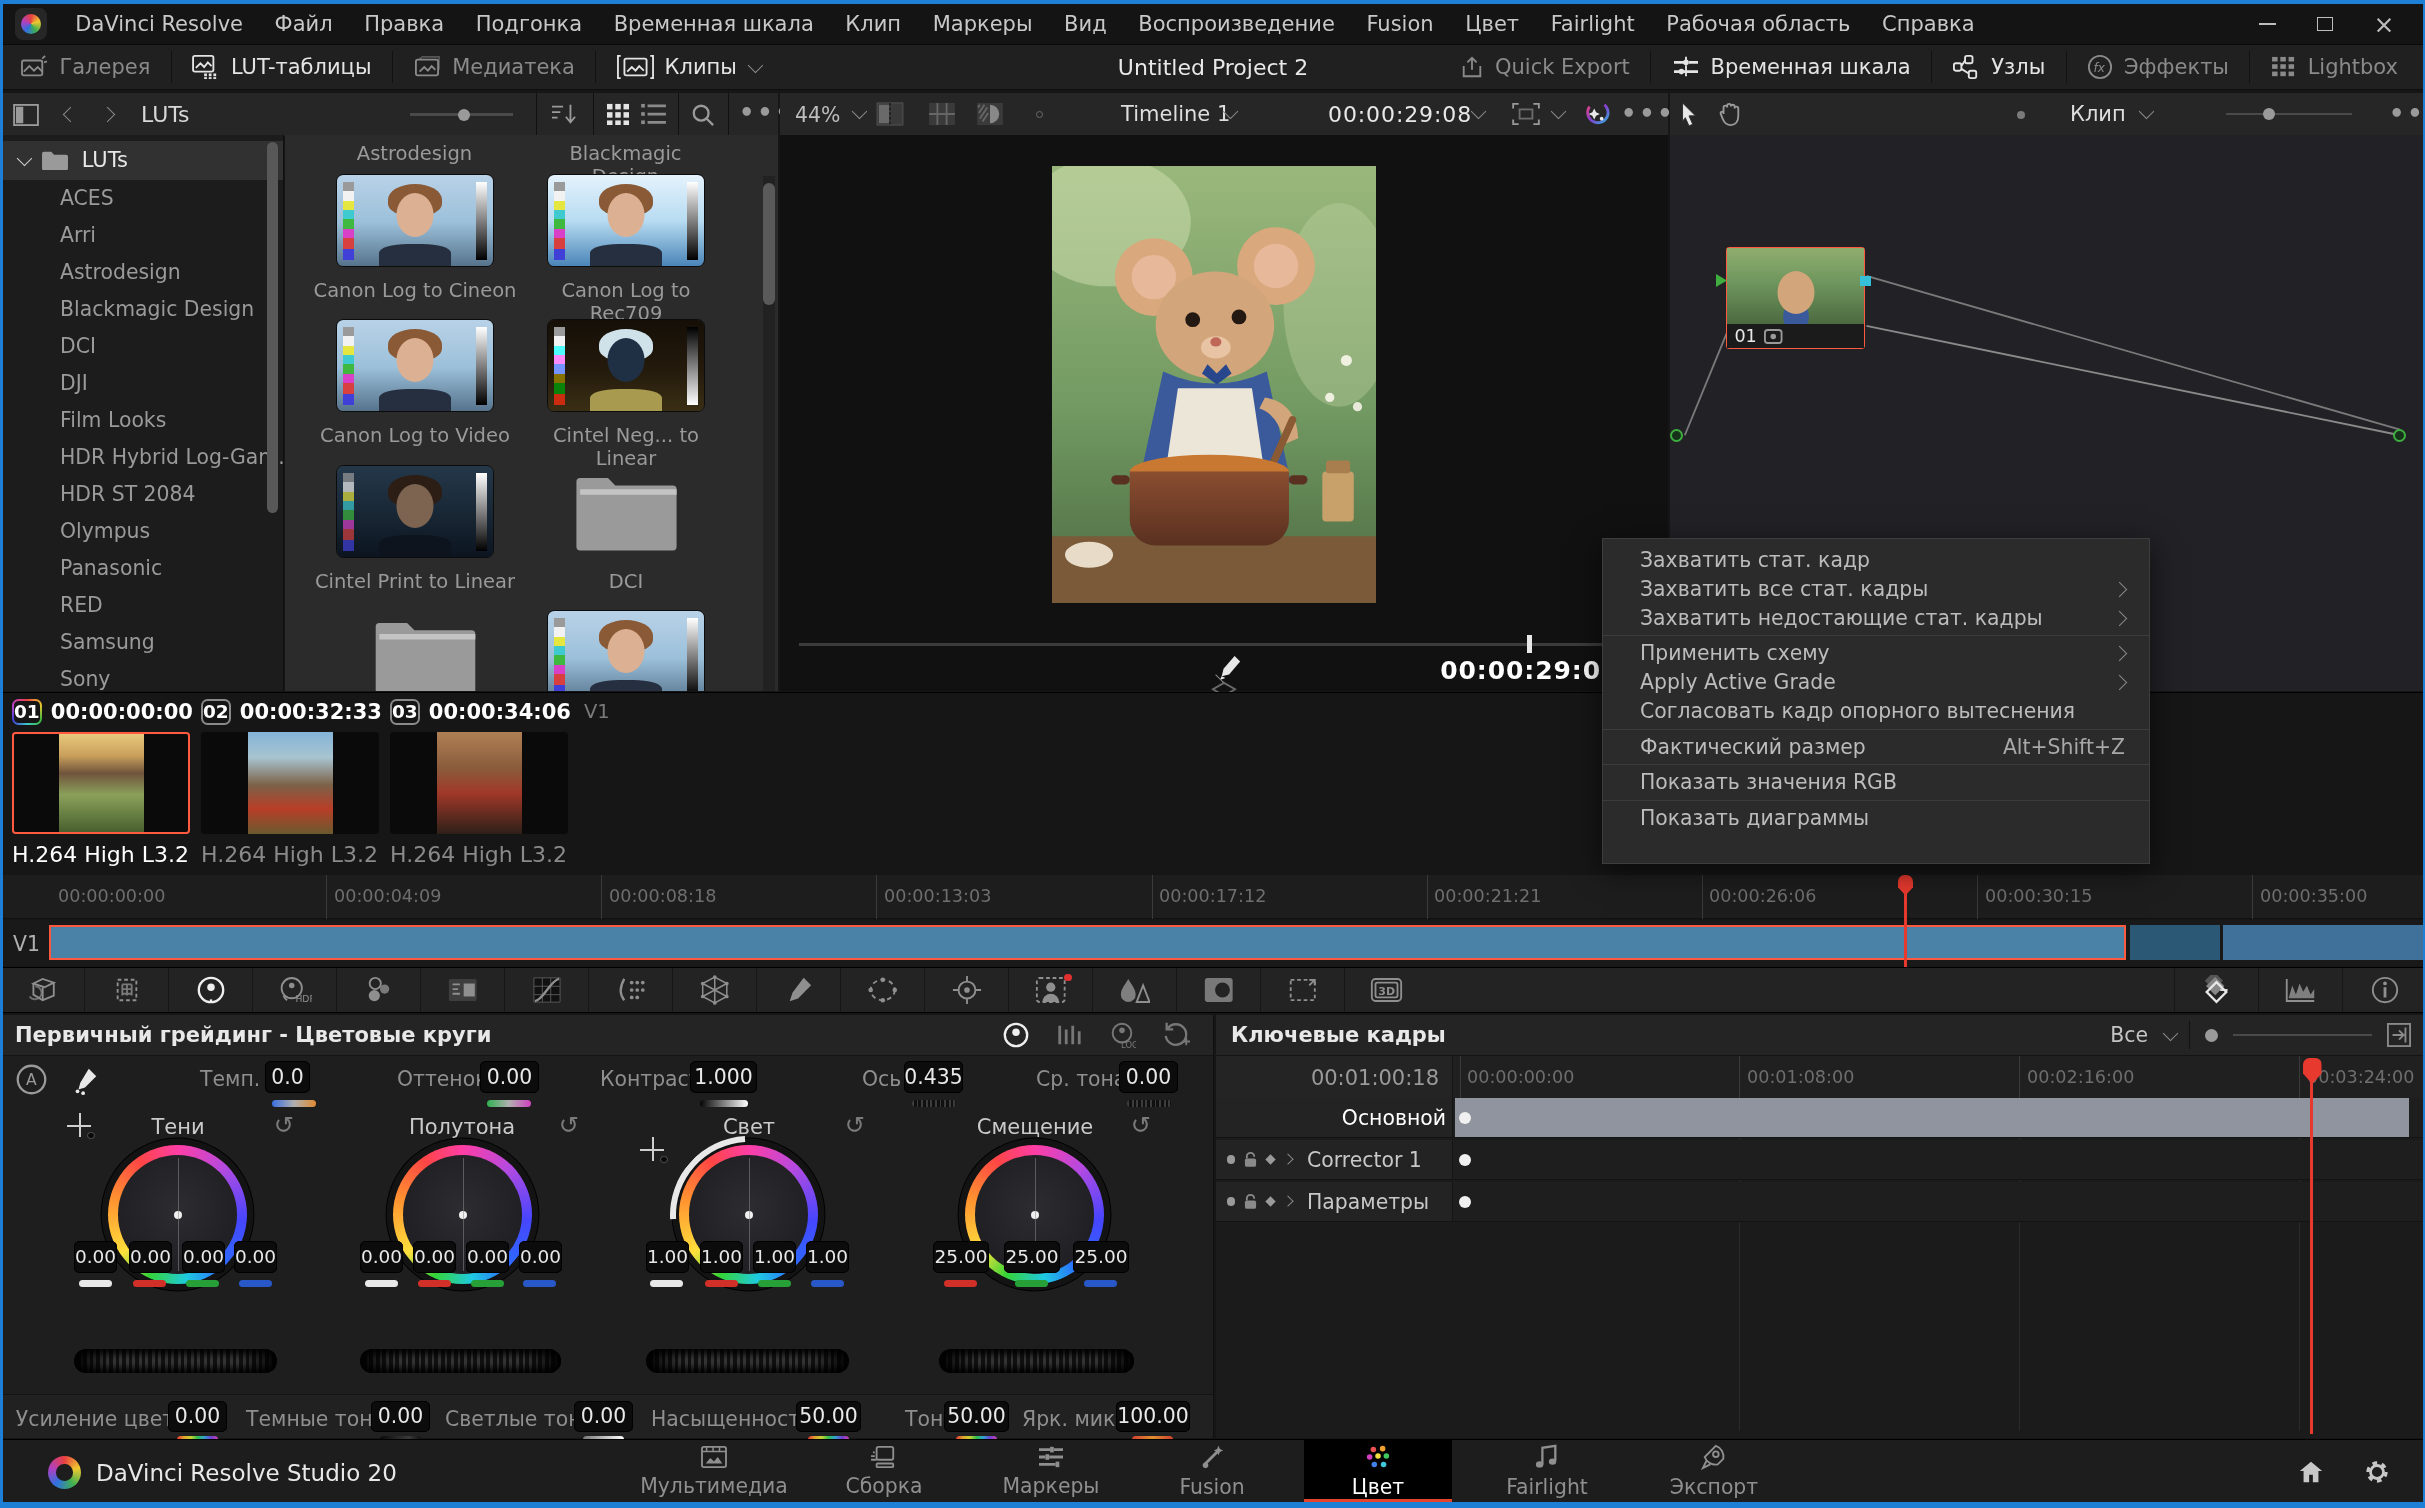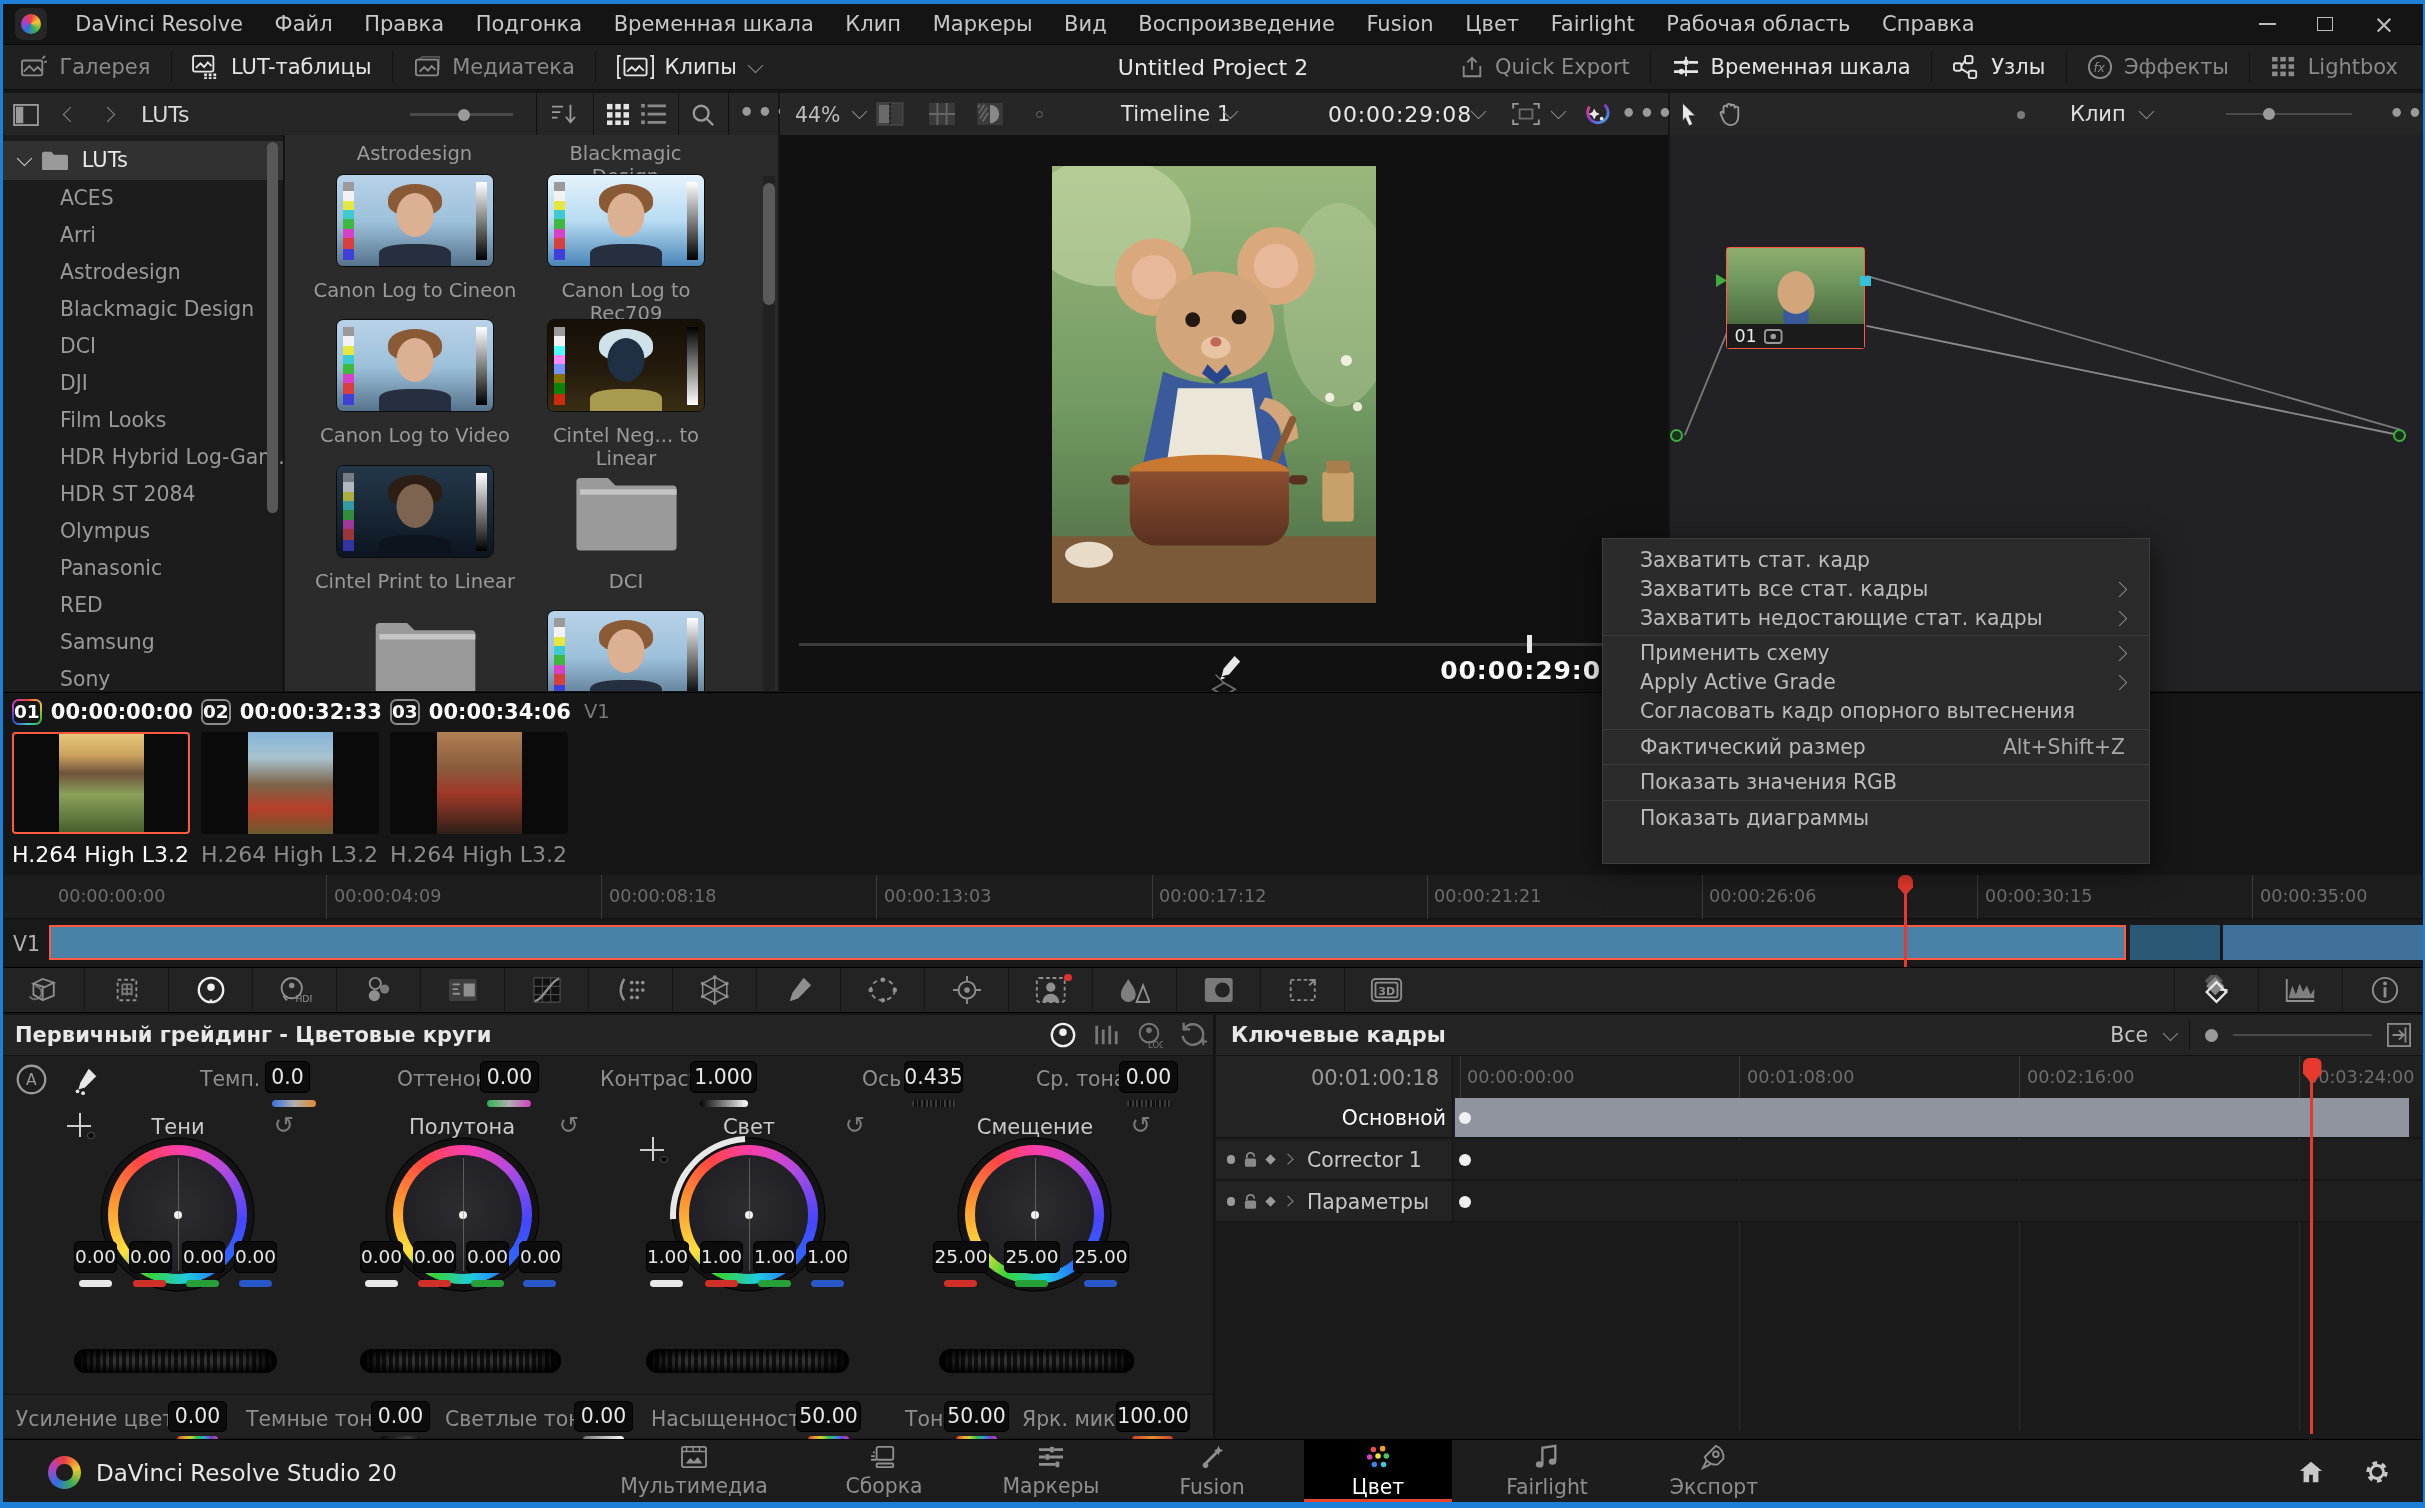--- a/index.html
+++ b/index.html
@@ -904,21 +904,21 @@
           <circle cx="16" cy="16" r="13" fill="none" stroke="currentColor" stroke-width="2"></circle>
           <circle cx="16" cy="9" r="2" fill="currentColor"></circle>
           <rect x="14.5" y="13" width="3" height="11" fill="currentColor"></rect>
         </svg>
       </div>
   </div>
 
   <div id="palette" class="r">
     <div class="palhead">
       <span class="paltitle">Первичный грейдинг - Цветовые круги</span>
-      <div style="margin-left:auto;display:flex;align-items:center;gap:16px;padding-right:6px">
+      <div style="margin-left:auto;display:flex;align-items:center;gap:26px;padding-right:23px">
         <svg width="28" height="28" viewBox="0 0 30 30">
             <circle cx="15" cy="15" r="12" fill="none" stroke="#efefef" stroke-width="2.5"></circle>
             <circle cx="15" cy="12" r="4" fill="#efefef"></circle>
           </svg>
         <svg width="26" height="26" viewBox="0 0 28 28">
             <g stroke="#777" stroke-width="3">
               <path d="M4 4 v20 M11 8 v16 M18 4 v20 M25 10 v14"></path>
             </g>
           </svg>
         <svg width="28" height="28" viewBox="0 0 30 30">
@@ -1119,21 +1119,21 @@
       <div class="lbl" style="left:91px">Параметры</div>
       <div class="kdot" style="left:243px"></div>
     </div>
     <div class="ph-pin" style="left:1087px;top:43px;width:18.5px;height:26px"></div>
     <div class="ph-line" style="left:1094px;top:65px;height:354px"></div>
   </div>
 
   <div id="bottom" class="r">
     <div id="brandlogo"></div>
     <span id="brand">DaVinci Resolve Studio 20</span>
-    <div class="page" style="left:615px">
+    <div class="page" style="left:635px">
       <svg width="28" height="24" viewBox="0 0 30 26">
           <rect x="2" y="2" width="26" height="22" rx="2" fill="none" stroke="currentColor" stroke-width="2"></rect>
           <path d="M2 7 h26 M7 2 v5 M14 2 v5 M21 2 v5" stroke="currentColor" stroke-width="1.6"></path>
           <path d="M6 20 l5-6 4 4 4-5 5 7z" fill="currentColor"></path>
         </svg>
       <span>Мультимедиа</span>
     </div>
     <div class="page" style="left:805px">
       <svg width="30" height="24" viewBox="0 0 32 26">
           <g fill="none" stroke="currentColor" stroke-width="2">

